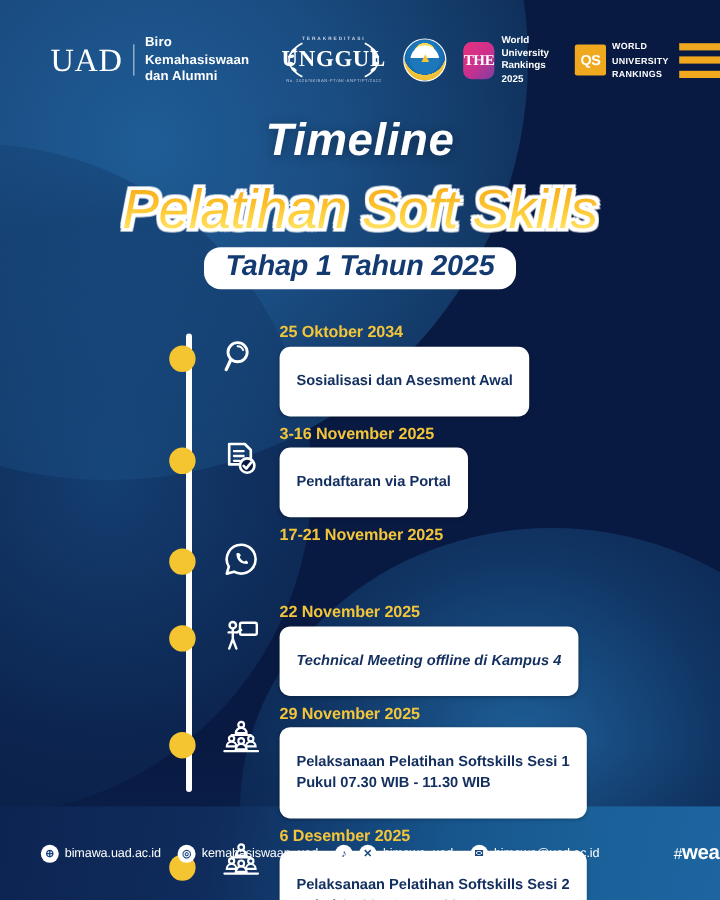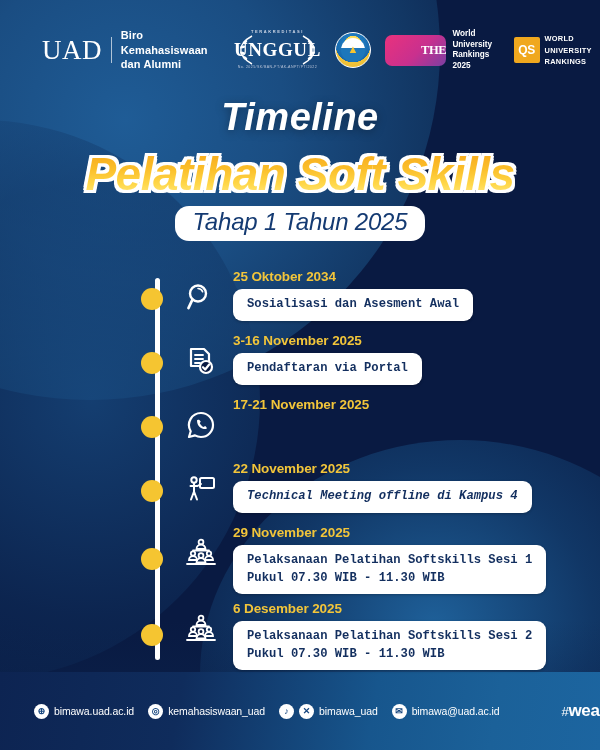--- a/index.html
+++ b/index.html
@@ -127,21 +127,20 @@
 
   .the-logo {
     display:flex; align-items:center; gap: 6px; margin-left: 14px;
   }
   .the-badge {
     width: 31px; height: 31px; border-radius: 7px;
     background: linear-gradient(135deg, #e9327d 0%, #c9308e 55%, #7b3fa3 100%);
     display:flex; align-items:center; justify-content:center;
     color:#fff; font-size: 12.5px; font-weight: bold; letter-spacing: -0.3px;
     font-family: "Liberation Serif", serif;
-    padding-left: 36px;
   }
   .the-text { color:#fff; font-size: 8.2px; font-weight: bold; line-height: 1.28; }
 
   .qs-logo { display:flex; align-items:center; gap:5px; margin-left: 16px; }
   .qs-mark {
     width: 26px; height: 26px; background:#f0a81e; border-radius:2px;
     display:flex; align-items:center; justify-content:center;
     color:#ffffff; font-size:12px; font-weight:bold; letter-spacing:-0.5px;
   }
   .qs-rows { display:flex; flex-direction:column; gap:2.5px; }
@@ -151,32 +150,32 @@
 
   
   .title-block { position:absolute; top: 98px; left:0; right:0; text-align:center; z-index:5; }
   .t-timeline {
     color:#ffffff; font-size: 38px; font-weight: bold; font-style: italic;
     letter-spacing: 0.5px; line-height:1;
     text-shadow: 0 2px 10px rgba(0,0,0,0.35);
   }
   .t-main {
     margin-top: 14px;
-    font-size: 46px; font-weight: bold; font-style: italic;
+    font-size: 46px; font-weight: normal; font-style: italic;
     letter-spacing: -0.5px; line-height: 1.05;
     background: linear-gradient(to bottom, #f7a81b 0%, #fbbf2a 40%, #ffd84a 72%, #ffe98a 100%);
     -webkit-background-clip: text; background-clip: text;
     color: transparent; -webkit-text-fill-color: transparent;
     display: inline-block;
     filter: drop-shadow(3px 0 0 #fff) drop-shadow(-3px 0 0 #fff) drop-shadow(0 3px 0 #fff) drop-shadow(0 -3px 0 #fff);
   }
   .t-sub-wrap { margin-top: 8px; display:flex; justify-content:center; }
   .t-sub {
     background:#ffffff; color:#143a72;
-    font-size: 24px; font-weight: normal; font-style: italic;
+    font-size: 24px; font-weight: bold; font-style: italic;
     padding: 3px 18px 5px; border-radius: 14px; line-height:1.1;
     letter-spacing: -0.2px;
   }
 
   
   .timeline {
     position:absolute; top: 270px; left: 0; right: 0; height: 390px; z-index: 5;
   }
   .rail {
     position:absolute; left: 155px; top: 8px; bottom: 0px; width: 5px;
@@ -202,28 +201,27 @@
     color: #ffffff;
   }
   .item-texts { margin-left: 10px; display:flex; flex-direction:column; }
   .date {
     color:#f2c53a; font-size: 13.5px; font-weight: bold;
     letter-spacing: -0.1px; margin-bottom: 4px; line-height:1.1;
   }
   .chip {
     background:#ffffff; color:#132f5f;
     border-radius: 9px;
-    padding: 7px 14px;
+    padding: 20px 14px;
     font-size: 12.2px; font-weight: bold;
     line-height: 1.45;
     display:inline-block;
     box-shadow: 0 1px 3px rgba(0,0,0,0.25);
     white-space: pre-line;
     align-self: flex-start;
-    font-family: Liberation Mono, monospace;
   }
   .chip.center { text-align:center; }
   .chip.italic { font-style: italic; text-align: right; }
   .chip .it { font-style: italic; }
 
   
   .footer {
     position:absolute; left:0; right:0; bottom: 0; height: 78px;
     display:flex; align-items:center; padding-left: 34px; z-index: 6;
     gap: 14px;

